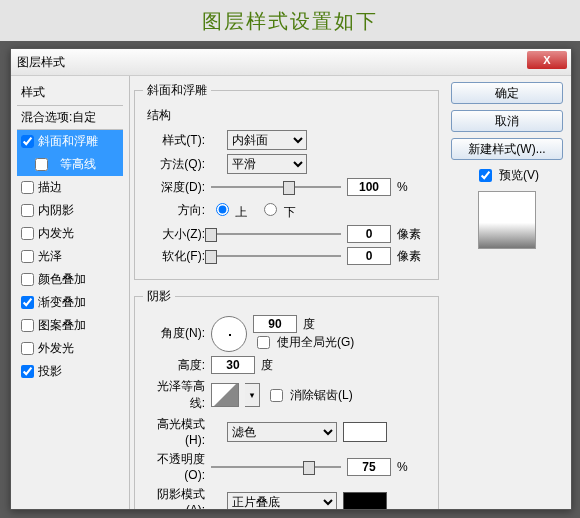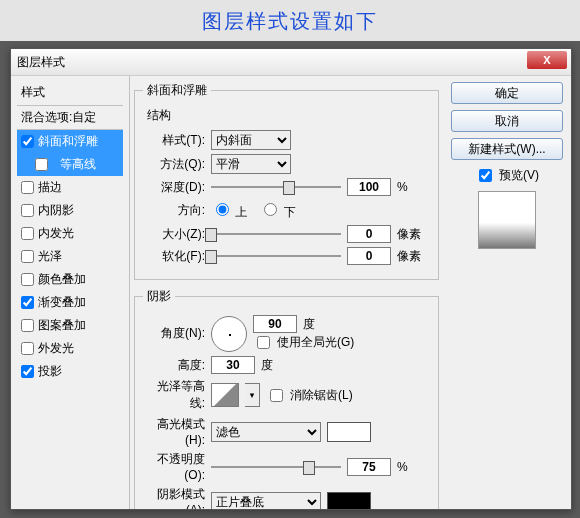--- a/index.html
+++ b/index.html
@@ -5,21 +5,21 @@
   body {
     margin: 0;
     font-family: "Microsoft YaHei", SimSun, Arial, sans-serif;
     font-size: 12px;
     background: #5a5a5a;
     width: 580px;
     height: 518px;
     overflow: hidden;
   }
   .outer-title {
-    color: #1d4ed8;
+    color: #4d7c0f;
     font-size: 20px;
     text-align: center;
     padding: 8px 0 6px;
     background: #e4e4e4;
     letter-spacing: 2px;
   }
   .dialog {
     position: absolute;
     left: 10px;
     top: 48px;
@@ -103,20 +103,21 @@
     align-items: center;
     margin: 4px 0;
     gap: 6px;
   }
   .lbl { width: 62px; text-align: right; }
   select.combo {
     width: 80px;
     height: 20px;
     font-size: 12px;
     border: 1px solid #7a7a7a;
+    margin-left: 16px;
   }
   .slider-track {
     position: relative;
     width: 130px;
     height: 14px;
   }
   .slider-track::before {
     content: "";
     position: absolute;
     left: 0; right: 0; top: 6px;

